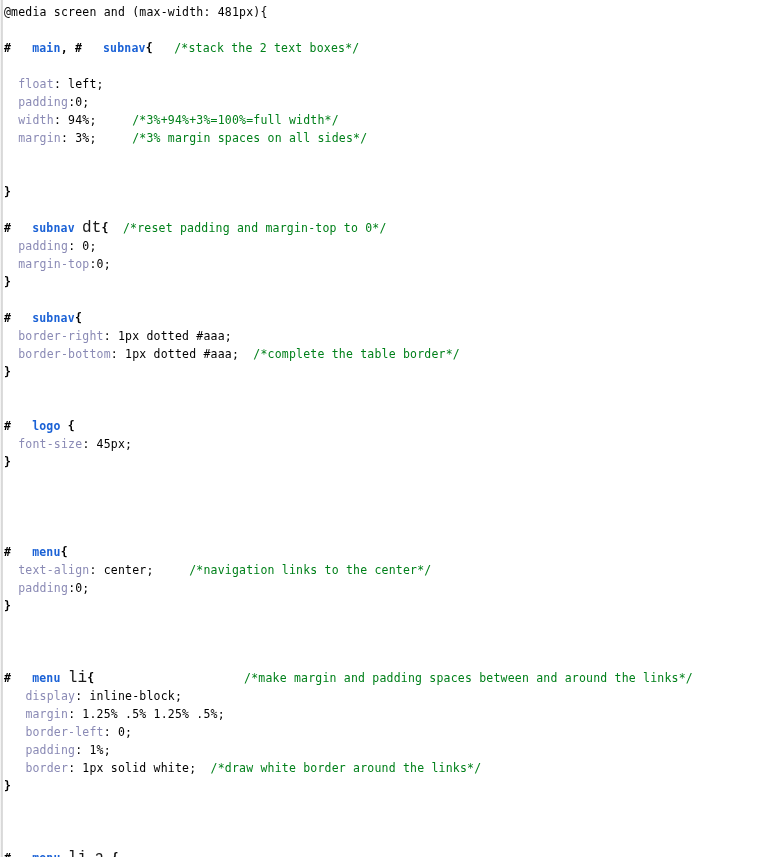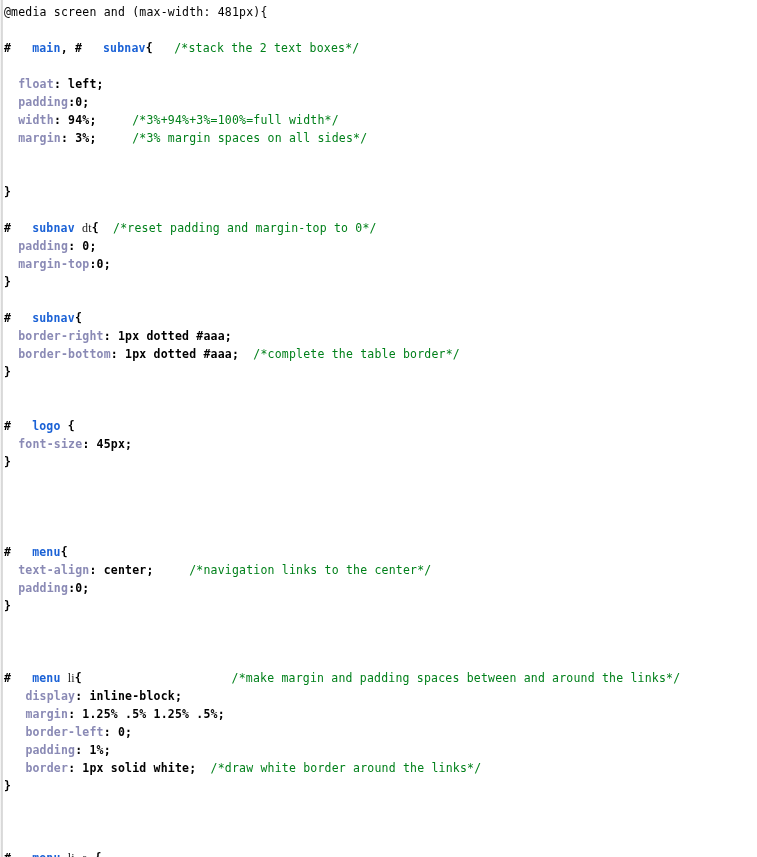--- a/index.html
+++ b/index.html
@@ -44,23 +44,23 @@
   .ln {
     height: 18px;
     white-space: pre;
   }
 
   
   .plain   { color: #000000; }
   .punct   { color: #000000; font-weight: bold; }
   .hash    { color: #000000; font-weight: bold; }
   .sel-id  { color: #1b62d6; font-weight: bold; padding-left: 21px; }
-  .sel-el  { color: #1a1a1a; font-family: Liberation Serif, serif; font-size: 12px; text-align: center; }
-  .prop    { color: #8a8ab5; font-weight: bold; }
-  .val     { color: #000000; font-weight: bold; }
+  .sel-el  { color: #1a1a1a; font-family: Liberation Mono, monospace; font-size: 16px; text-align: center; }
+  .prop    { color: #8a8ab5; font-weight: normal; }
+  .val     { color: #000000; font-weight: normal; }
   .cmt     { color: #00801a; }
   .brace   { color: #000000; font-weight: bold; }
 </style>
 </head>
 <body>
 
 <div id="code-listing">
   <div id="gutter-strip"></div>
   <div id="code-body"><div class="ln"><span class="plain">@media screen and (max-width: 481px){</span></div><div class="ln">&nbsp;</div><div class="ln"><span class="hash">#</span><span class="sel-id">main</span><span class="punct">, </span><span class="hash">#</span><span class="sel-id">subnav</span><span class="brace">{</span><span class="plain">   </span><span class="cmt">/*stack the 2 text boxes*/</span></div><div class="ln">&nbsp;</div><div class="ln"><span class="plain">  </span><span class="prop">float</span><span class="val">: left;</span></div><div class="ln"><span class="plain">  </span><span class="prop">padding</span><span class="val">:0;</span></div><div class="ln"><span class="plain">  </span><span class="prop">width</span><span class="val">: 94%;</span><span class="plain">     </span><span class="cmt">/*3%+94%+3%=100%=full width*/</span></div><div class="ln"><span class="plain">  </span><span class="prop">margin</span><span class="val">: 3%;</span><span class="plain">     </span><span class="cmt">/*3% margin spaces on all sides*/</span></div><div class="ln">&nbsp;</div><div class="ln">&nbsp;</div><div class="ln"><span class="brace">}</span></div><div class="ln">&nbsp;</div><div class="ln"><span class="hash">#</span><span class="sel-id">subnav</span><span class="plain"> </span><span class="sel-el">dt</span><span class="brace">{</span><span class="plain">  </span><span class="cmt">/*reset padding and margin-top to 0*/</span></div><div class="ln"><span class="plain">  </span><span class="prop">padding</span><span class="val">: 0;</span></div><div class="ln"><span class="plain">  </span><span class="prop">margin-top</span><span class="val">:0;</span></div><div class="ln"><span class="brace">}</span></div><div class="ln">&nbsp;</div><div class="ln"><span class="hash">#</span><span class="sel-id">subnav</span><span class="brace">{</span></div><div class="ln"><span class="plain">  </span><span class="prop">border-right</span><span class="val">: 1px dotted #aaa;</span></div><div class="ln"><span class="plain">  </span><span class="prop">border-bottom</span><span class="val">: 1px dotted #aaa;</span><span class="plain">  </span><span class="cmt">/*complete the table border*/</span></div><div class="ln"><span class="brace">}</span></div><div class="ln">&nbsp;</div><div class="ln">&nbsp;</div><div class="ln"><span class="hash">#</span><span class="sel-id">logo</span><span class="plain"> </span><span class="brace">{</span></div><div class="ln"><span class="plain">  </span><span class="prop">font-size</span><span class="val">: 45px;</span></div><div class="ln"><span class="brace">}</span></div><div class="ln">&nbsp;</div><div class="ln">&nbsp;</div><div class="ln">&nbsp;</div><div class="ln">&nbsp;</div><div class="ln"><span class="hash">#</span><span class="sel-id">menu</span><span class="brace">{</span></div><div class="ln"><span class="plain">  </span><span class="prop">text-align</span><span class="val">: center;</span><span class="plain">     </span><span class="cmt">/*navigation links to the center*/</span></div><div class="ln"><span class="plain">  </span><span class="prop">padding</span><span class="val">:0;</span></div><div class="ln"><span class="brace">}</span></div><div class="ln">&nbsp;</div><div class="ln">&nbsp;</div><div class="ln">&nbsp;</div><div class="ln"><span class="hash">#</span><span class="sel-id">menu</span><span class="plain"> </span><span class="sel-el">li</span><span class="brace">{</span><span class="plain">                     </span><span class="cmt">/*make margin and padding spaces between and around the links*/</span></div><div class="ln"><span class="plain">   </span><span class="prop">display</span><span class="val">: inline-block;</span></div><div class="ln"><span class="plain">   </span><span class="prop">margin</span><span class="val">: 1.25% .5% 1.25% .5%;</span></div><div class="ln"><span class="plain">   </span><span class="prop">border-left</span><span class="val">: 0;</span></div><div class="ln"><span class="plain">   </span><span class="prop">padding</span><span class="val">: 1%;</span></div><div class="ln"><span class="plain">   </span><span class="prop">border</span><span class="val">: 1px solid white;</span><span class="plain">  </span><span class="cmt">/*draw white border around the links*/</span></div><div class="ln"><span class="brace">}</span></div><div class="ln">&nbsp;</div><div class="ln">&nbsp;</div><div class="ln">&nbsp;</div><div class="ln"><span class="hash">#</span><span class="sel-id">menu</span><span class="plain"> </span><span class="sel-el">li</span><span class="plain"> </span><span class="sel-el">a</span><span class="plain"> </span><span class="brace">{</span></div></div>
 </div>

